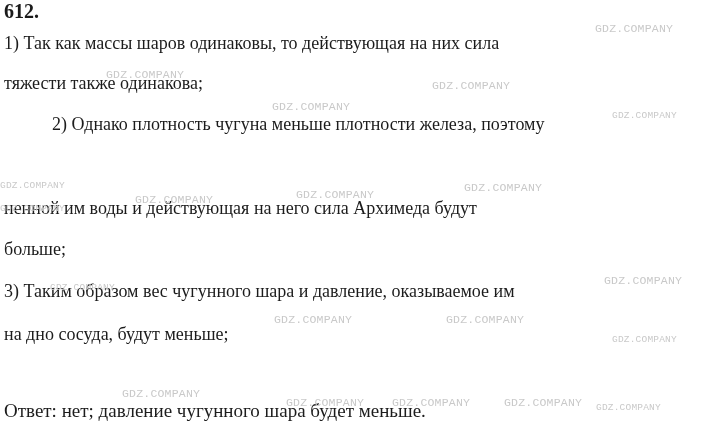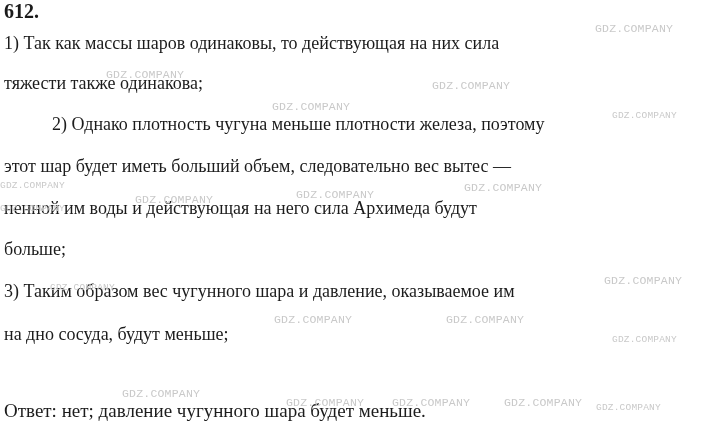--- a/index.html
+++ b/index.html
@@ -61,21 +61,20 @@
 </head>
 <body>
 
 <div class="page">
 
   <div class="task-number">612.</div>
 
   <div class="line l1">1) Так как массы шаров одинаковы, то действующая на них сила</div>
   <div class="line l2">тяжести также одинакова;</div>
   <div class="line l3">2) Однако плотность чугуна меньше плотности железа, поэтому</div>
-  <div class="line l4">этот шар будет иметь больший объем, следовательно вес вытес —</div>
   <div class="line l5">ненной им воды и действующая на него сила Архимеда будут</div>
   <div class="line l6">больше;</div>
   <div class="line l7">3) Таким образом вес чугунного шара и давление, оказываемое им</div>
   <div class="line l8">на дно сосуда, будут меньше;</div>
   <div class="line l9">Ответ:  нет;  давление чугунного шара будет меньше.</div>
 
   <div id="watermark-layer">
       <div class="wm" style="left: 595px; top: 22px;">GDZ.COMPANY</div>
       <div class="wm" style="left: 106px; top: 68px;">GDZ.COMPANY</div>
       <div class="wm" style="left: 432px; top: 79px;">GDZ.COMPANY</div>

